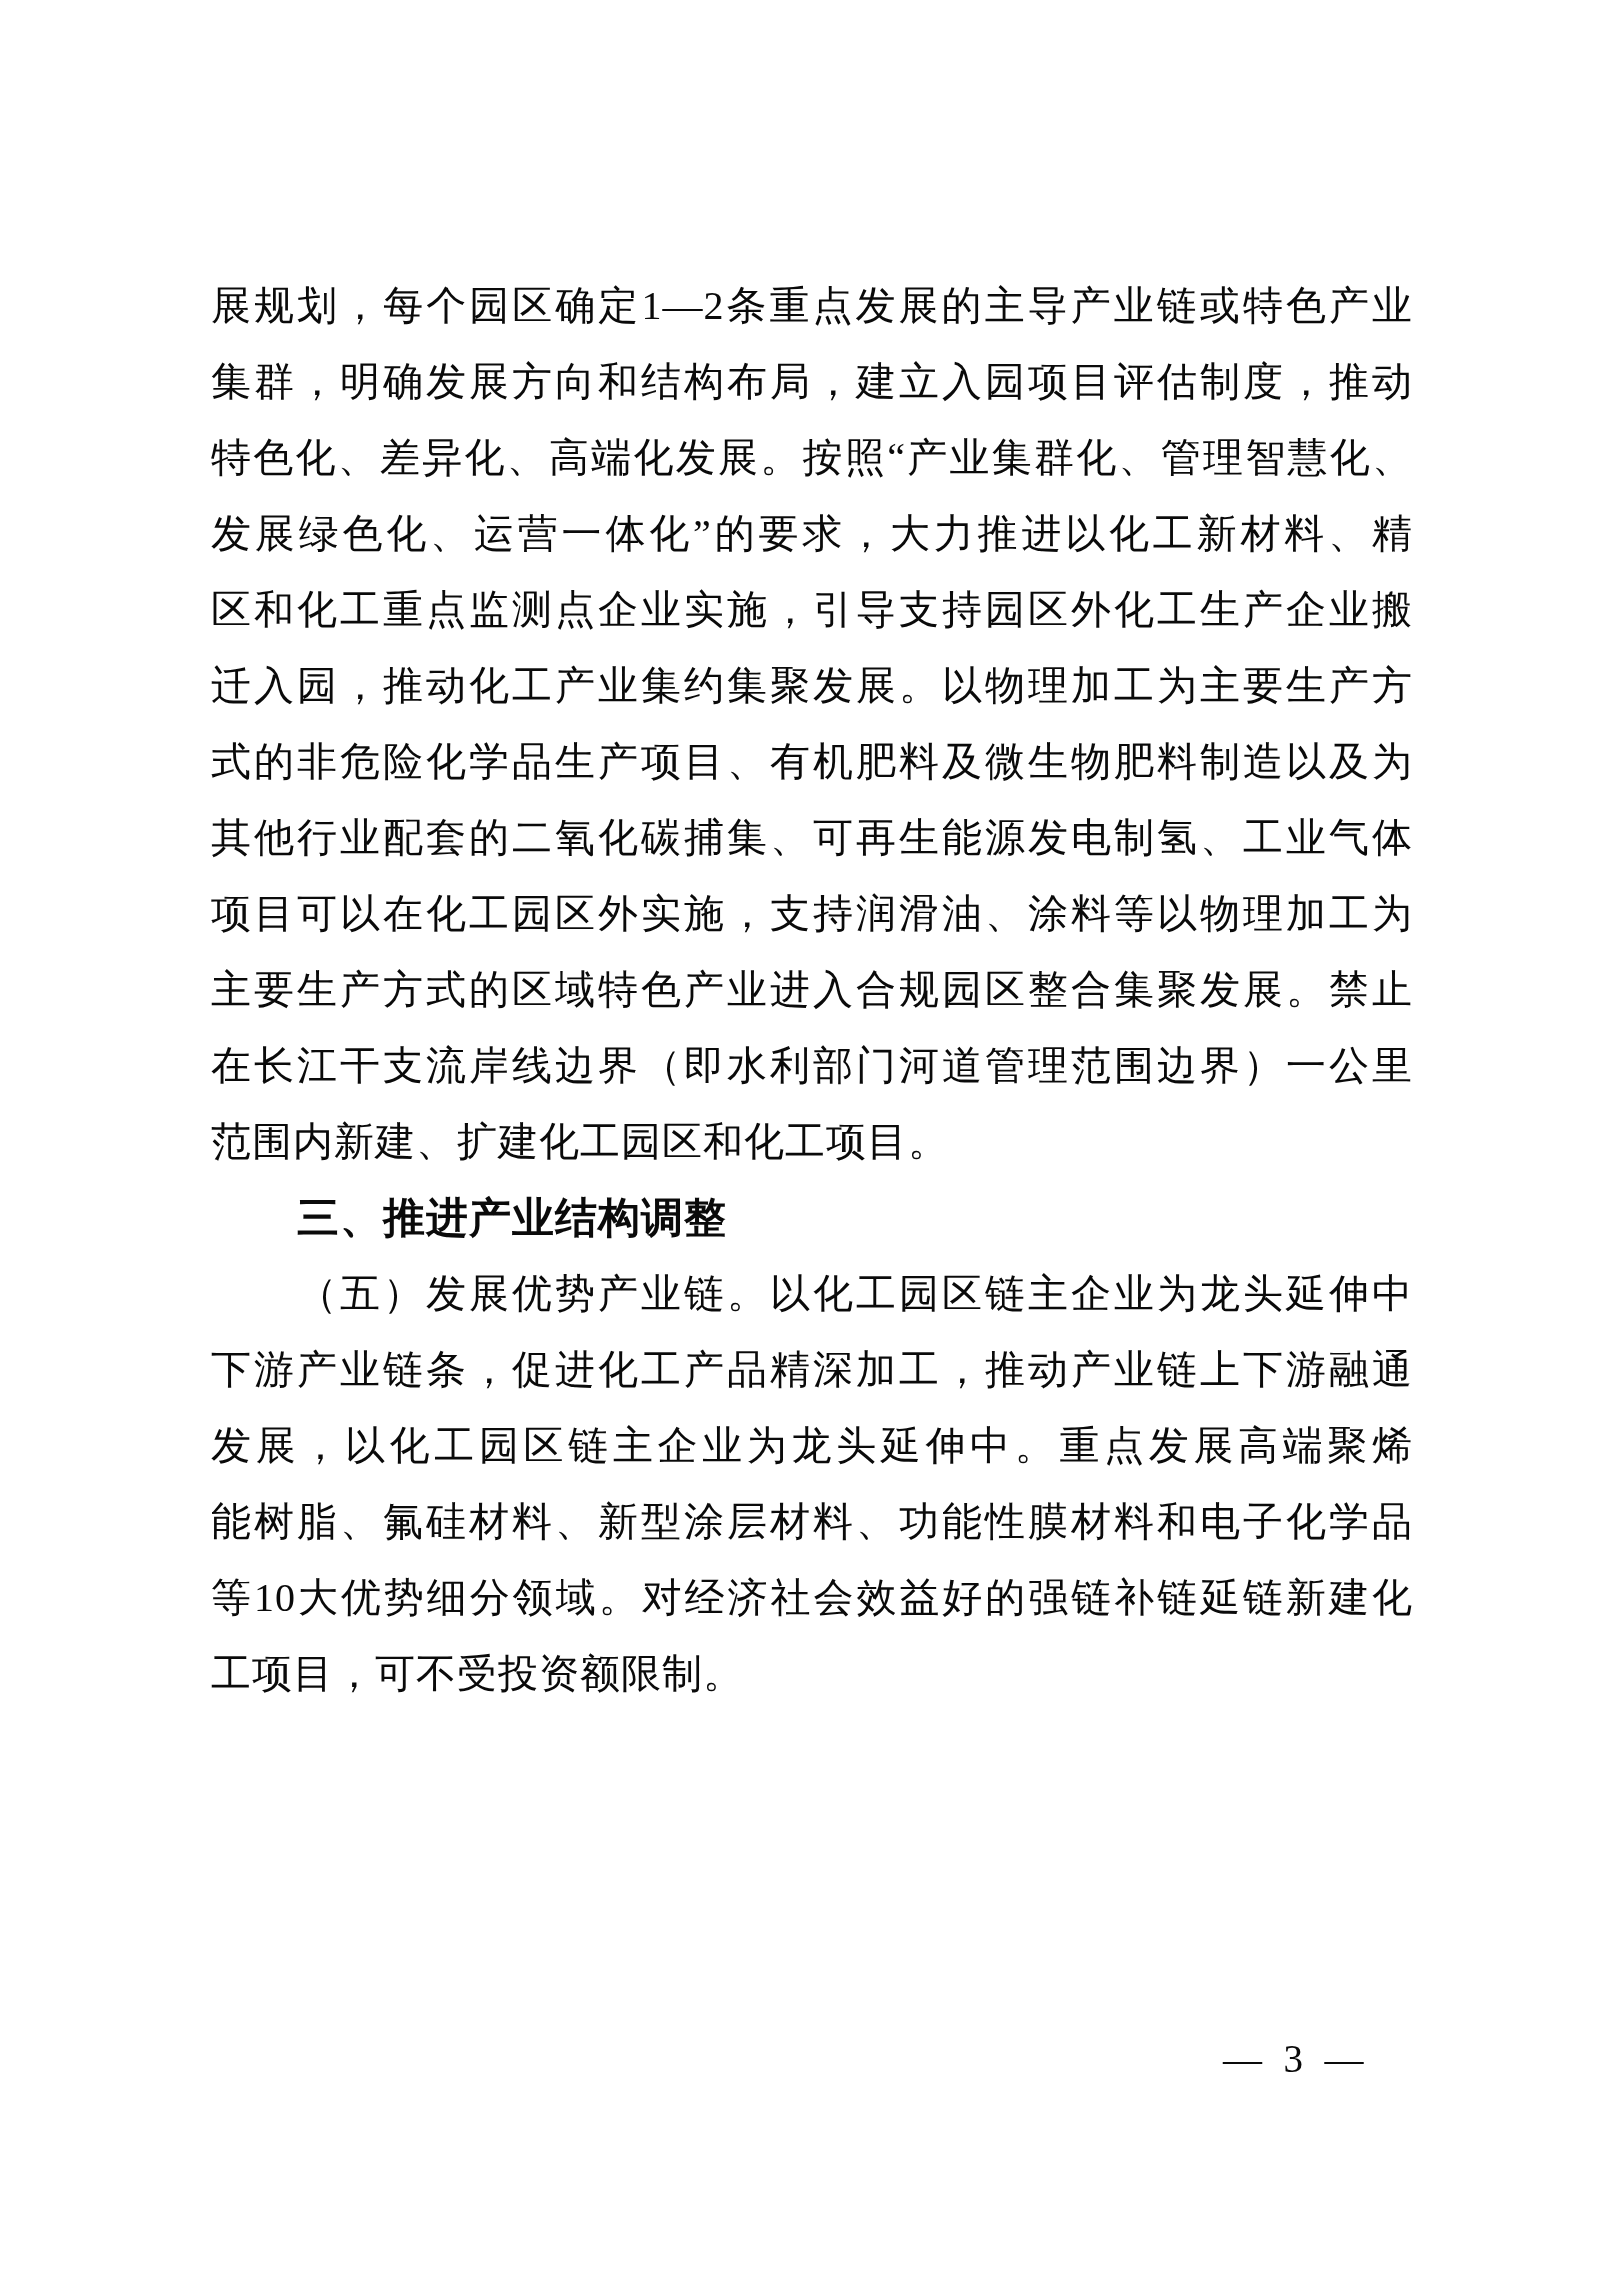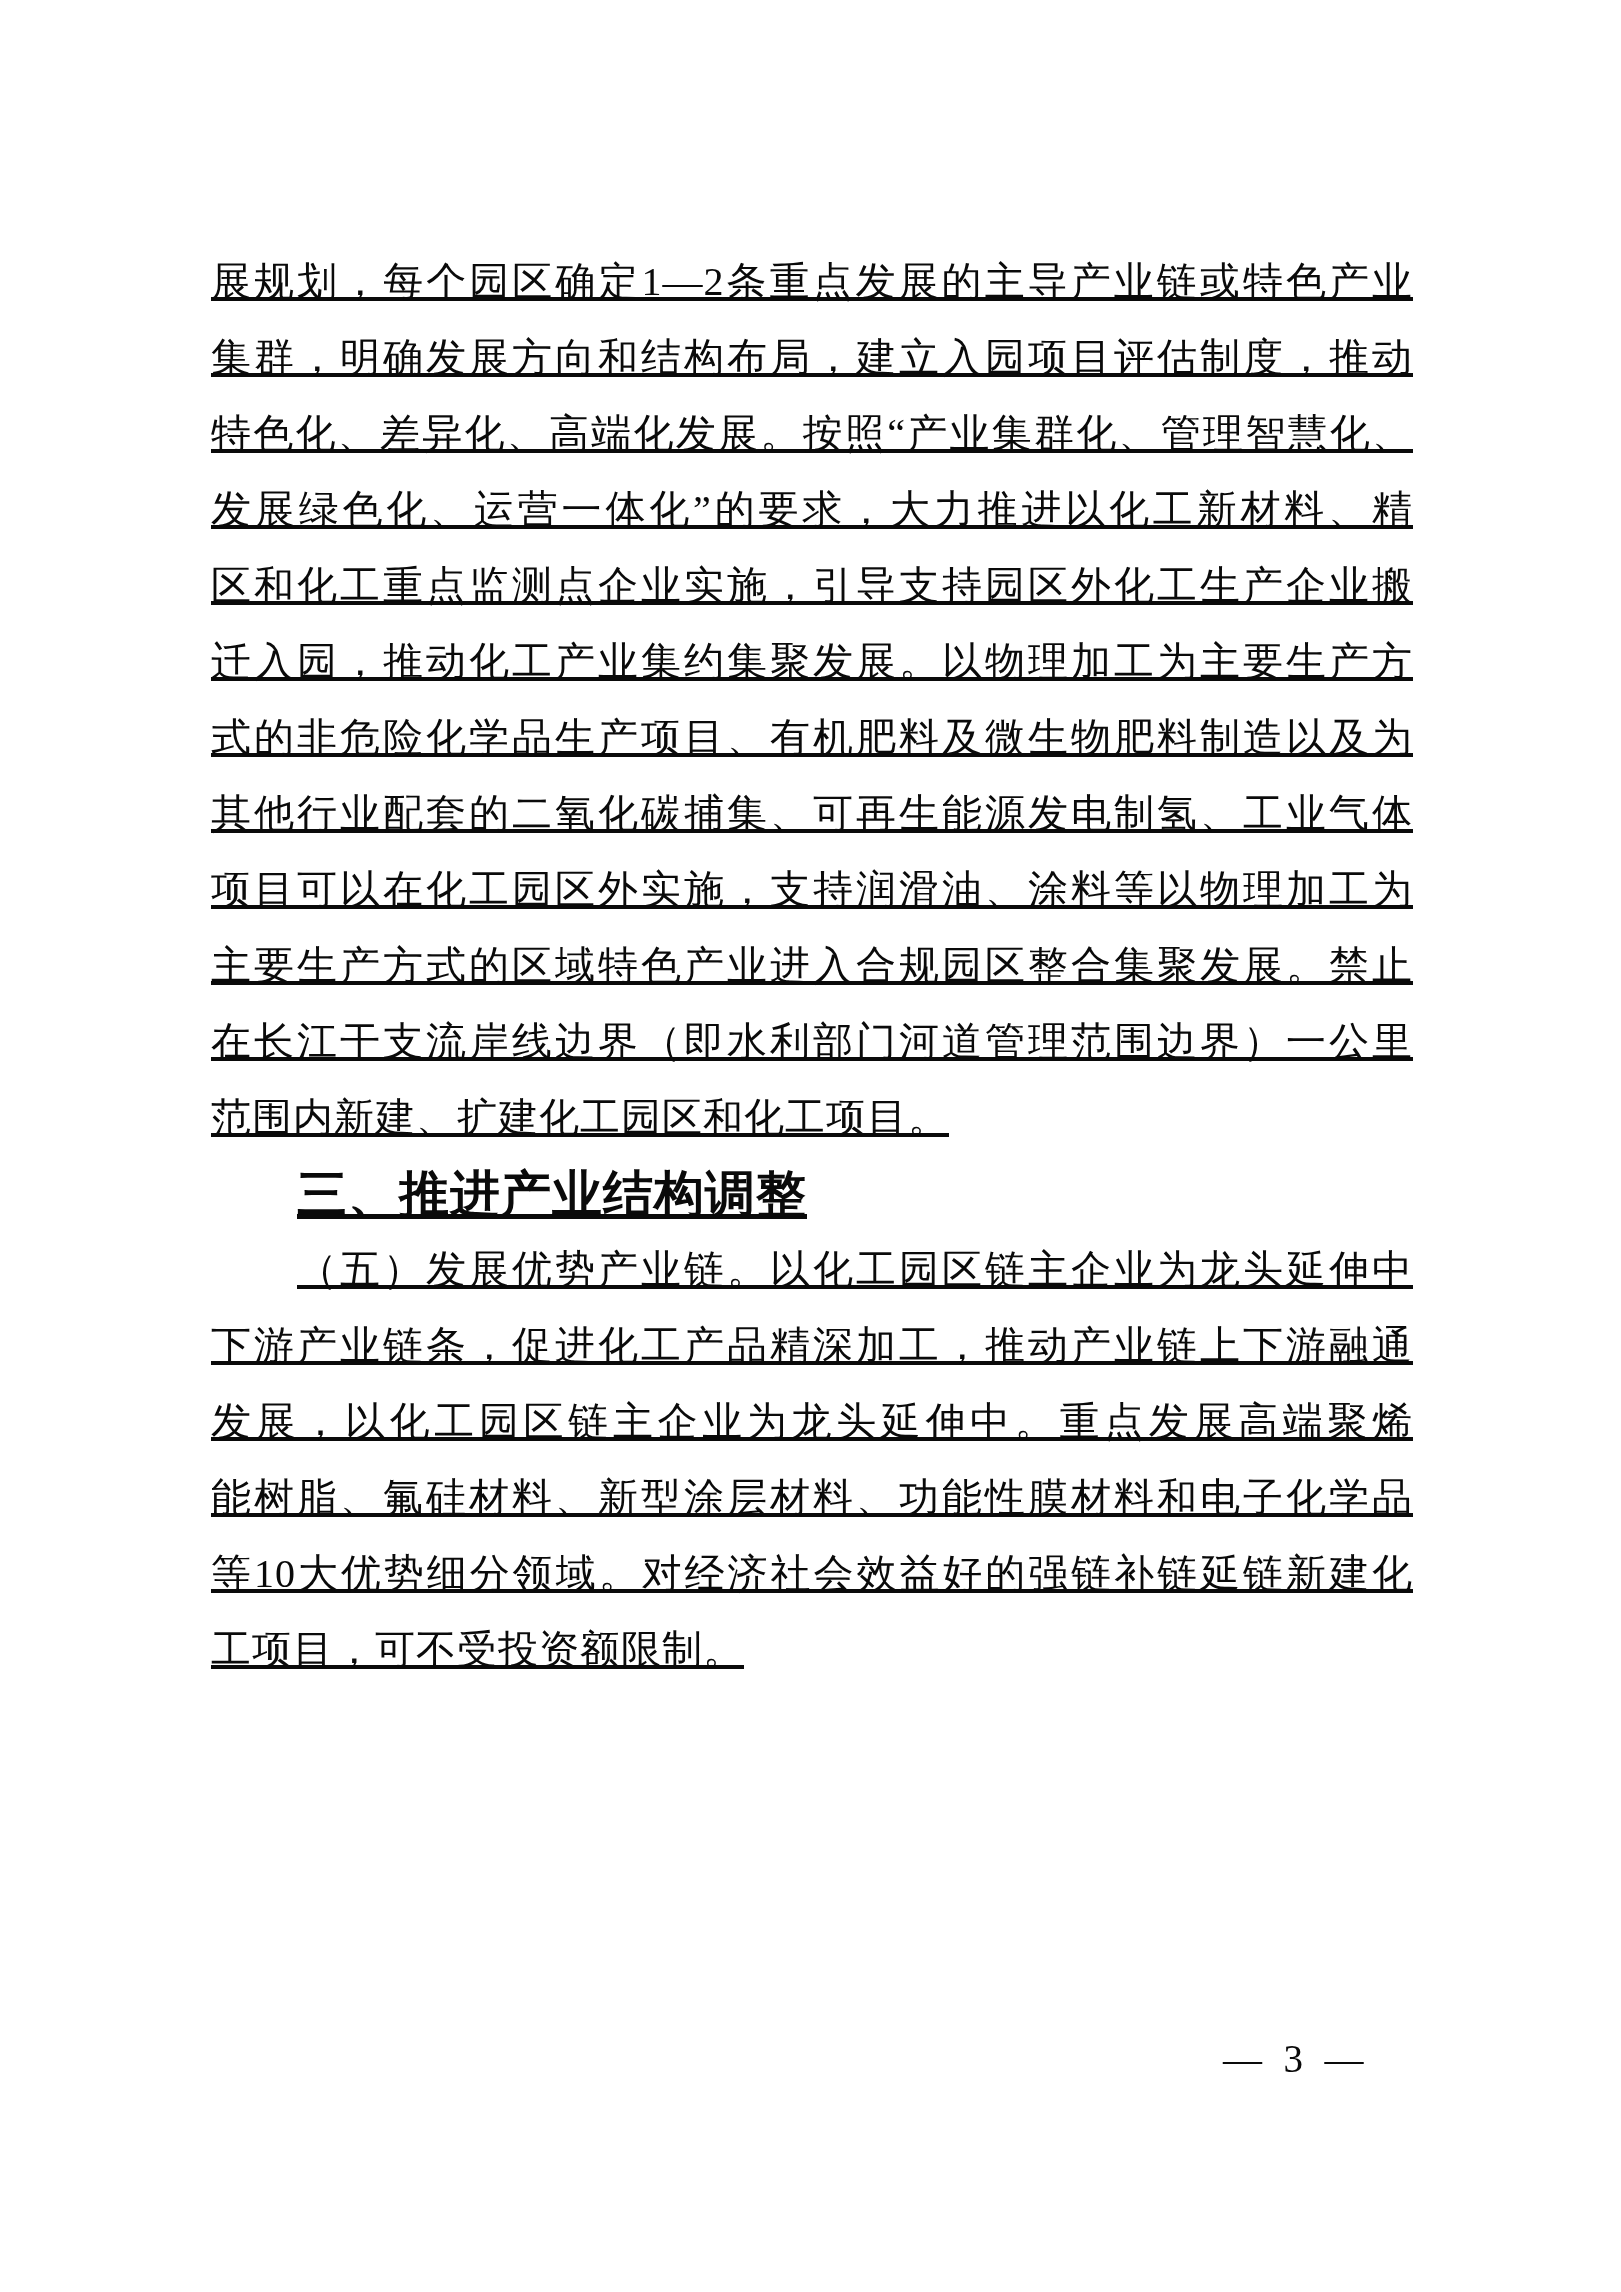--- a/index.html
+++ b/index.html
@@ -8,44 +8,43 @@
     height: 2293px;
     background: #ffffff;
     position: relative;
     overflow: hidden;
     font-family: "Liberation Serif", "DejaVu Serif", serif;
     color: #0a0a0a;
   }
   .text-block {
     position: absolute;
     left: 211px;
-    top: 244px;
+    top: 268px;
     width: 1202px;
-    text-decoration: underline;
   }
   .line {
     height: 76px;
     line-height: 76px;
     font-size: 40px;
     letter-spacing: 1px;
     text-align: justify;
     text-justify: inter-character;
     white-space: normal;
     overflow: visible;
   }
   
   .fill { text-align-last: justify; }
   
   .end  { text-align-last: left; }
   
   .indent { text-indent: 86px; }
   .heading {
     font-family: "Liberation Sans", "DejaVu Sans", sans-serif;
     font-weight: 700;
-    font-size: 50px;
+    font-size: 42px;
     letter-spacing: 1px;
     text-indent: 86px;
     text-align-last: left;
   }
   .page-number {
     position: absolute;
     left: 1223px;
     top: 2037px;
     font-size: 39px;
     line-height: 43px;

